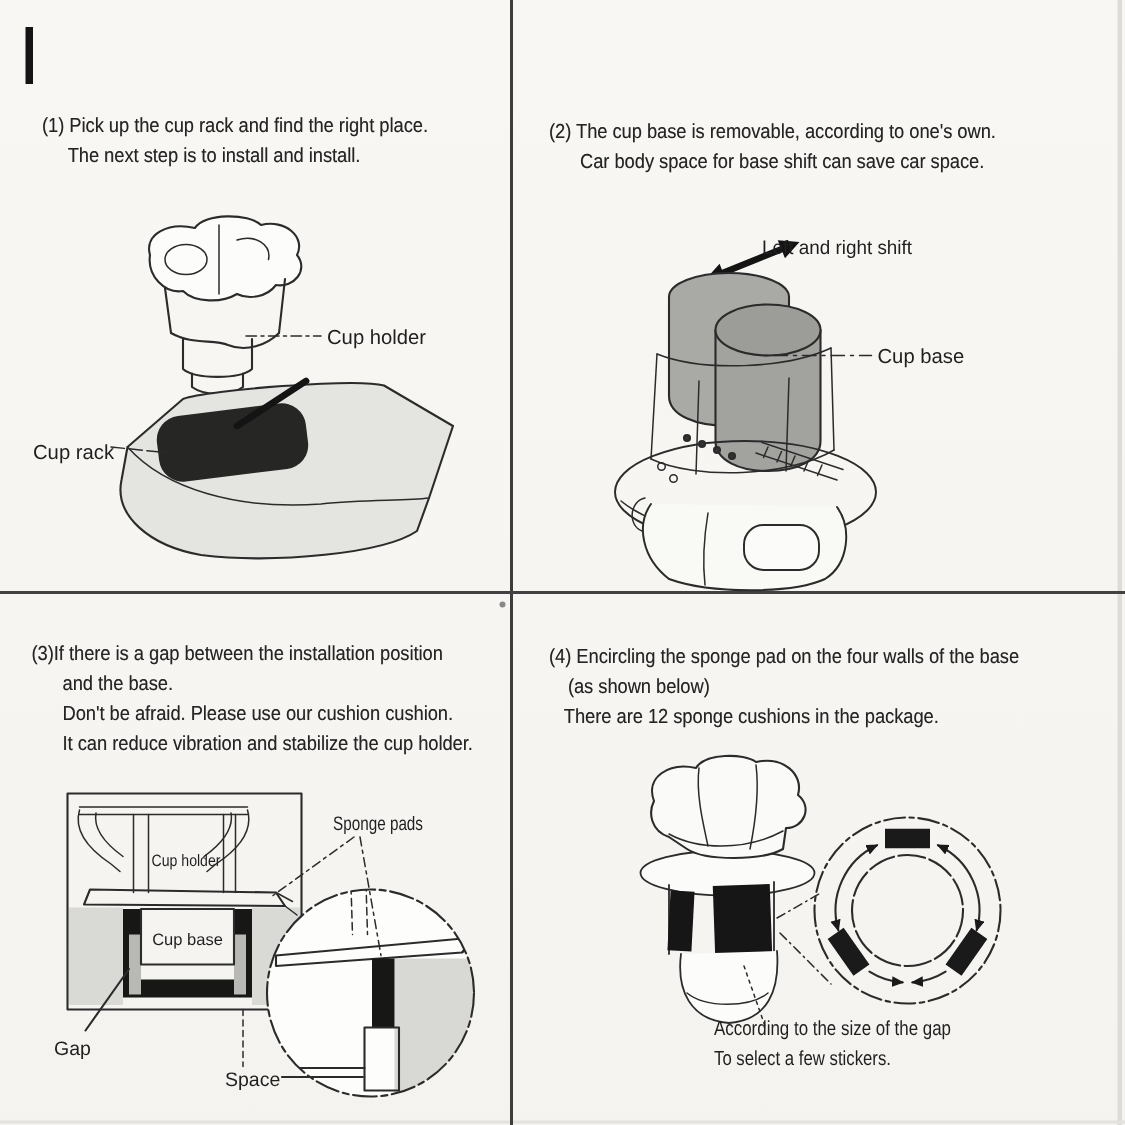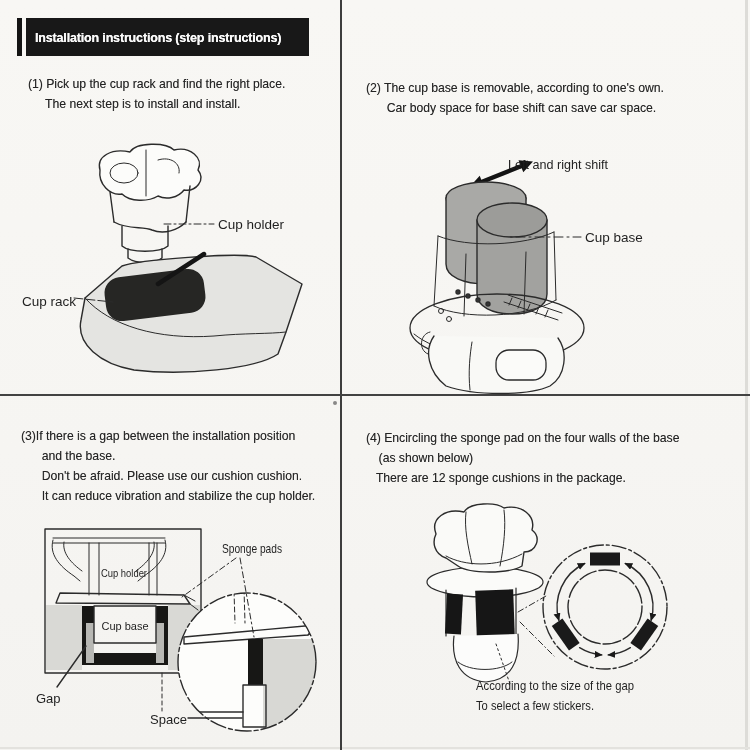--- a/index.html
+++ b/index.html
@@ -41,23 +41,20 @@
 
 <div class="page">
 
   <div class="abs scan-edge-r"></div>
   <div class="abs scan-edge-b"></div>
   <div class="abs divider-v"></div>
   <div class="abs divider-h"></div>
   <div class="abs noise-dot" style="left:333px;top:401px"></div>
 
   <div class="abs title-strip"></div>
-  <div class="abs title-bar">
-    <span>Installation instructions (step instructions)</span>
-  </div>
 
   <div class="abs step" style="left:28px;top:74px">
     <div>(1) Pick up the cup rack and find the right place.</div>
     <div class="ind1">The next step is to install and install.</div>
   </div>
   <div class="abs step" style="left:366px;top:78px">
     <div>(2) The cup base is removable, according to one's own.</div>
     <div class="ind2">Car body space for base shift can save car space.</div>
   </div>
   <div class="abs step" style="left:21px;top:426px">

